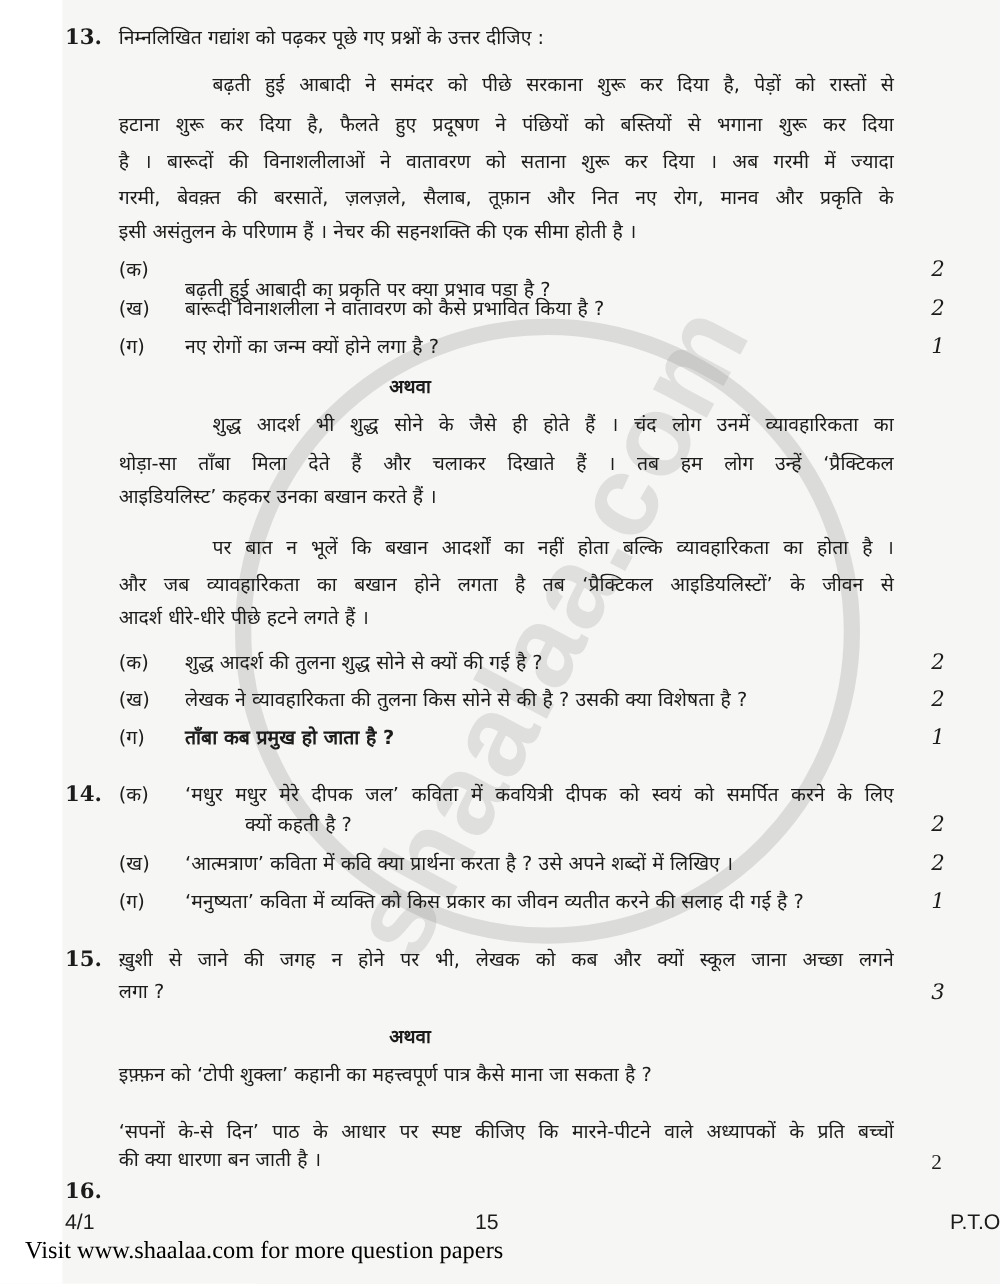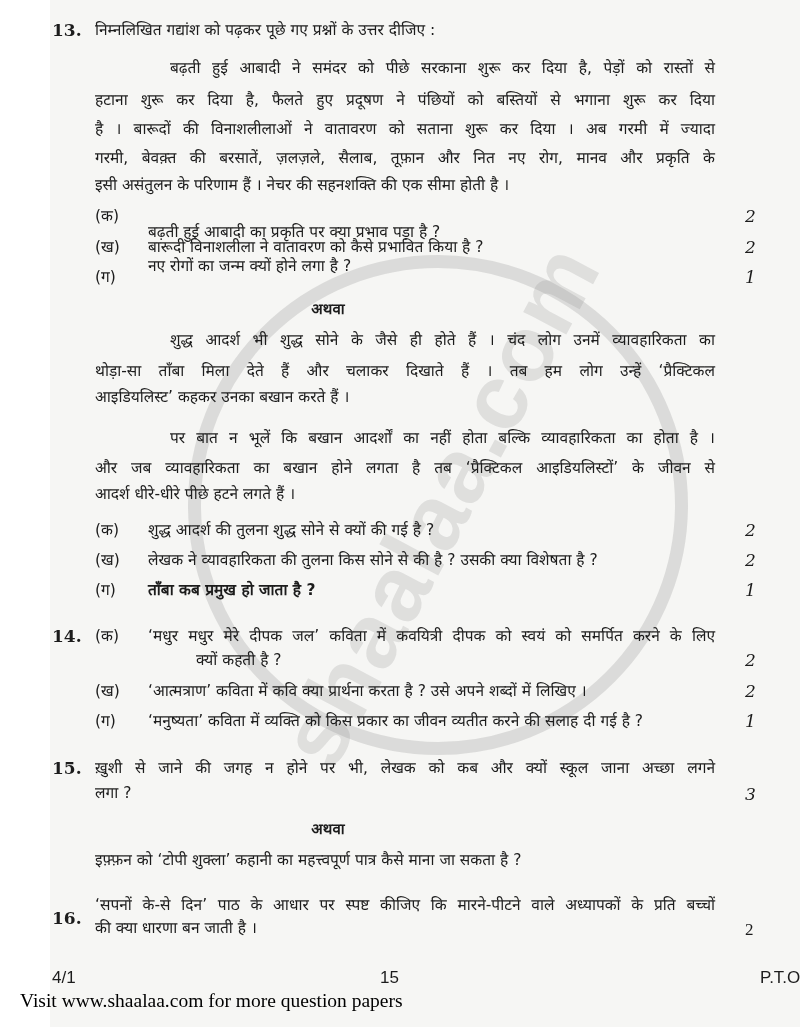--- a/index.html
+++ b/index.html
@@ -53,21 +53,21 @@
 
 <div class="lbl t" style="top:206px;">(क)</div>
 <div class="t" style="left:148px; top:206px;margin-top:16px;">बढ़ती हुई आबादी का प्रकृति पर क्या प्रभाव पड़ा है ?</div>
 <div class="marks t" style="top:206px;">2</div>
 
 <div class="lbl t" style="top:237px;">(ख)</div>
 <div class="t" style="left:148px; top:237px;">बारूदी विनाशलीला ने वातावरण को कैसे प्रभावित किया है ?</div>
 <div class="marks t" style="top:237px;">2</div>
 
 <div class="lbl t" style="top:267px;">(ग)</div>
-<div class="t" style="left:148px; top:256px;text-align:center;">नए रोगों का जन्म क्यों होने लगा है ?</div>
+<div class="t" style="left:148px; top:267px;text-align:center;">नए रोगों का जन्म क्यों होने लगा है ?</div>
 <div class="marks t" style="top:267px;">1</div>
 
 <div class="athva" style="top:298px;">अथवा</div>
 
 <div class="t" style="left:170px; top:330px; width:545px; text-align:justify; text-align-last:justify;">शुद्ध आदर्श भी शुद्ध सोने के जैसे ही होते हैं । चंद लोग उनमें व्यावहारिकता का</div>
 <div class="just" style="top:359px;">थोड़ा-सा ताँबा मिला देते हैं और चलाकर दिखाते हैं । तब हम लोग उन्हें ‘प्रैक्टिकल</div>
 <div class="t" style="left:95px; top:387px;">आइडियलिस्ट’ कहकर उनका बखान करते हैं ।</div>
 
 <div class="t" style="left:170px; top:428px; width:545px; text-align:justify; text-align-last:justify;">पर बात न भूलें कि बखान आदर्शों का नहीं होता बल्कि व्यावहारिकता का होता है ।</div>
 <div class="just" style="top:456px;">और जब व्यावहारिकता का बखान होने लगता है तब ‘प्रैक्टिकल आइडियलिस्टों’ के जीवन से</div>
@@ -100,21 +100,21 @@
 <div class="marks t" style="top:711px;">1</div>
 
 <div class="qnum" style="top:758px;">15.</div>
 <div class="t" style="left:95px; top:758px; width:620px; text-align:justify; text-align-last:justify;">ख़ुशी से जाने की जगह न होने पर भी, लेखक को कब और क्यों स्कूल जाना अच्छा लगने</div>
 <div class="t" style="left:95px; top:783px;">लगा ?</div>
 <div class="marks t" style="top:784px;">3</div>
 
 <div class="athva" style="top:818px;">अथवा</div>
 <div class="t" style="left:95px; top:850px;">इफ़्फ़न को ‘टोपी शुक्ला’ कहानी का महत्त्वपूर्ण पात्र कैसे माना जा सकता है ?</div>
 
-<div class="qnum" style="top:908px;">16.</div>
+<div class="qnum" style="top:943px;">16.</div>
 <div class="t" style="left:95px; top:895px; width:620px; text-align:justify; text-align-last:justify;">‘सपनों के-से दिन’ पाठ के आधार पर स्पष्ट कीजिए कि मारने-पीटने वाले अध्यापकों के प्रति बच्चों</div>
 <div class="t" style="left:95px; top:918px;">की क्या धारणा बन जाती है ।</div>
 <div class="marks t" style="top:920px; font-style:normal; font-family:'Liberation Serif', serif;">2</div>
 
 <div class="footer" style="left:52px; top:968px;">4/1</div>
 <div class="footer" style="left:380px; top:968px;">15</div>
 <div class="footer" style="left:760px; top:968px;">P.T.O.</div>
 <div class="visit">Visit www.shaalaa.com for more question papers</div>
 
 </body></html>

